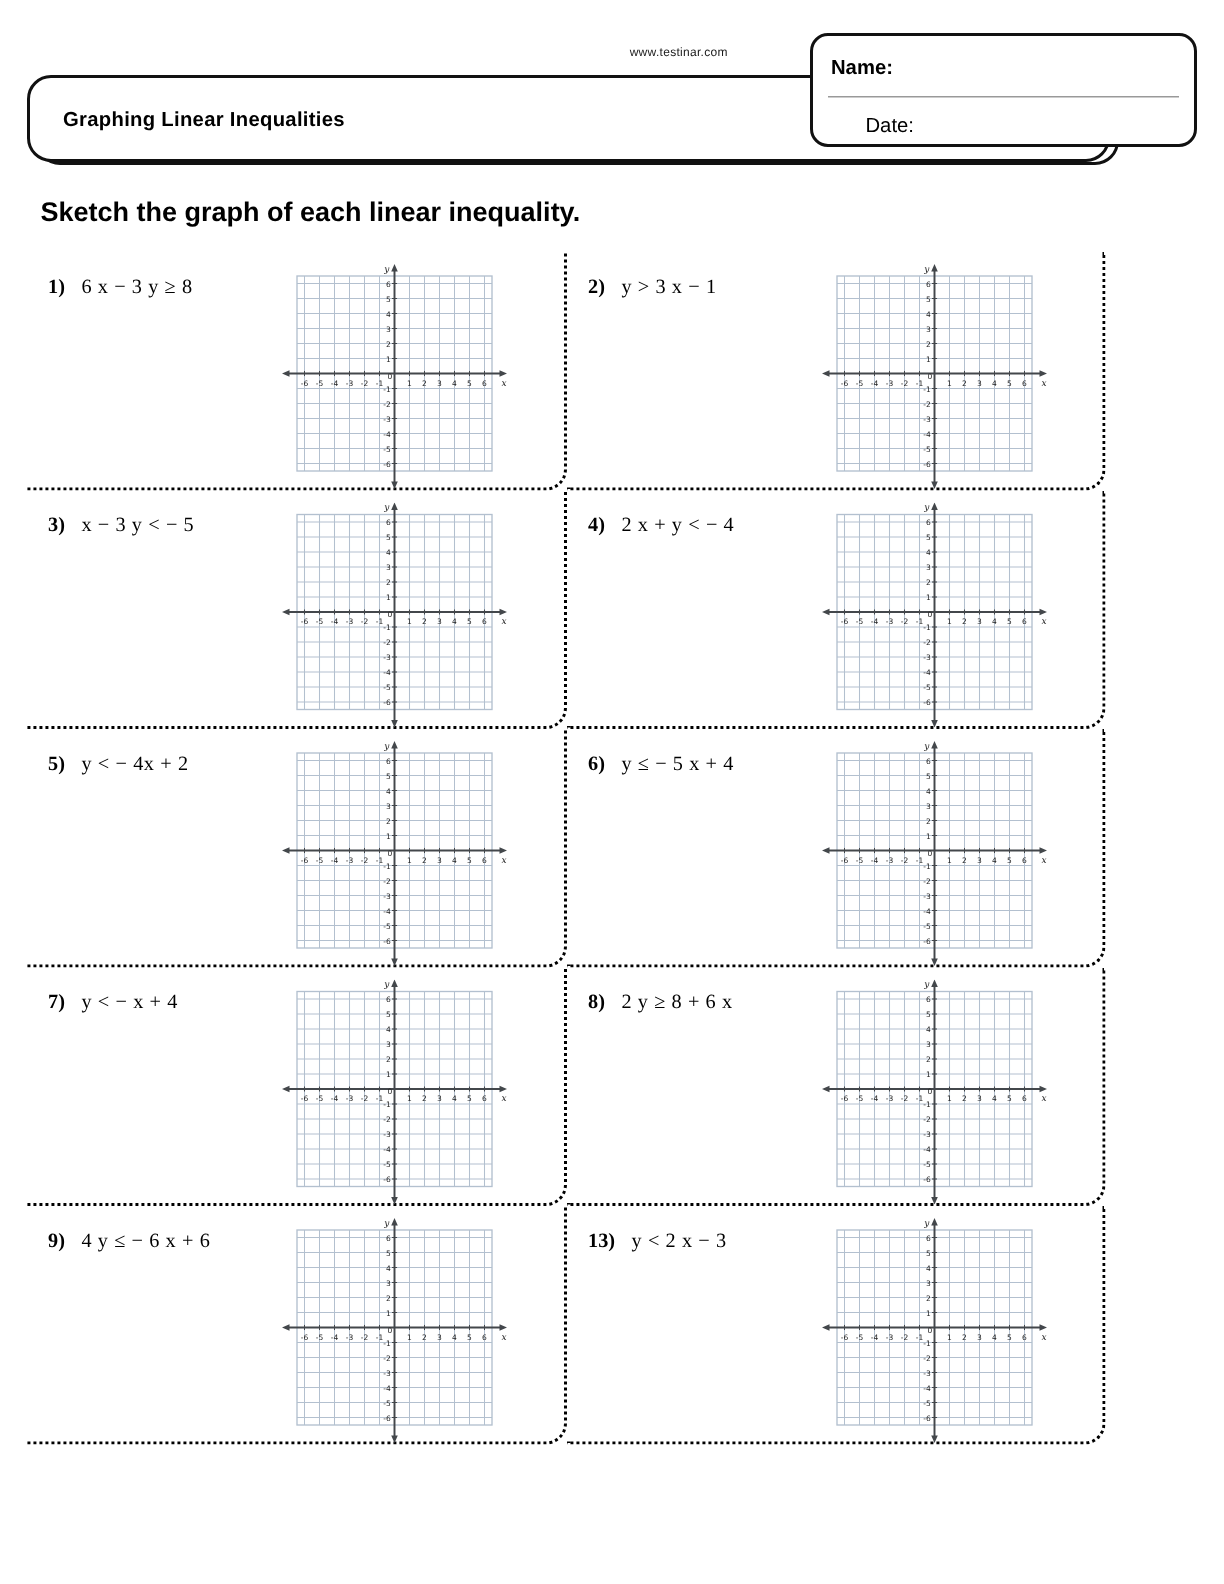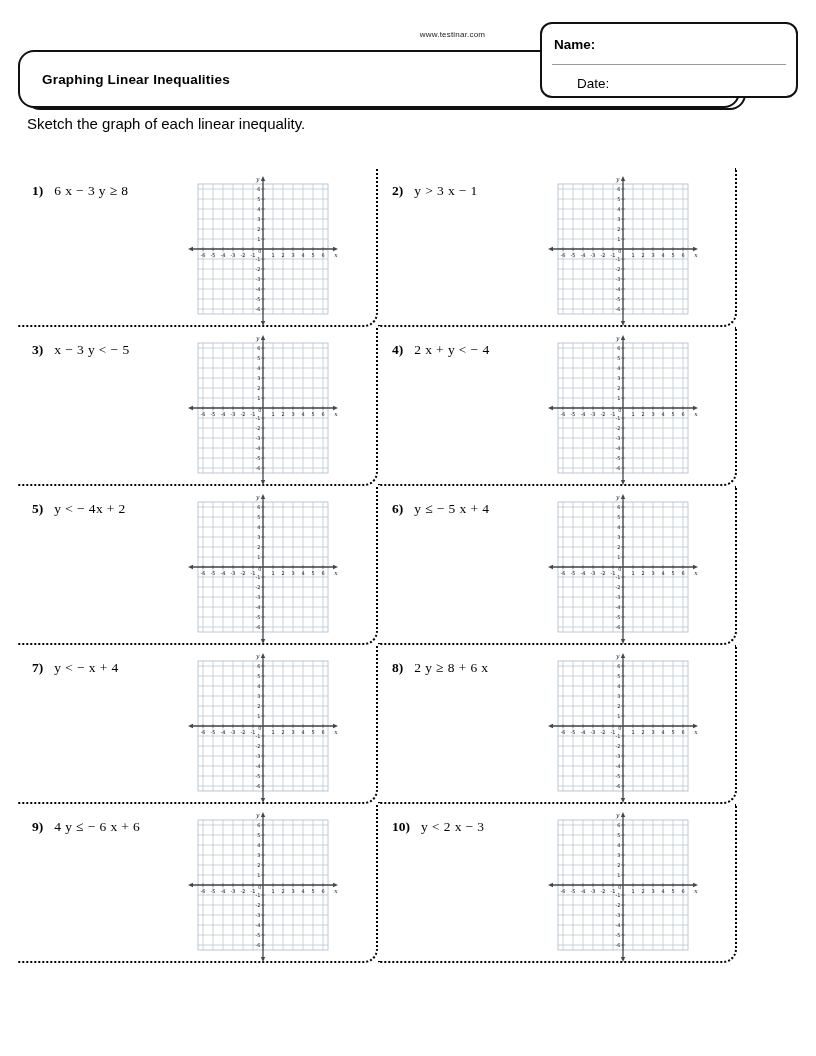--- a/index.html
+++ b/index.html
@@ -14,21 +14,21 @@
   .title-bar{position:absolute;left:18px;top:50px;width:722px;height:58px;
         border:2.5px solid #111;border-radius:16px;background:#fff;
         box-sizing:border-box;display:flex;align-items:center;padding-left:22px;}
   .title{font-weight:700;font-size:13.5px;letter-spacing:.2px;}
   .name-box{position:absolute;left:540px;top:22px;width:258px;height:76px;
         border:2.5px solid #111;border-radius:12px;background:#fff;box-sizing:border-box;}
   .name-label{position:absolute;left:12px;top:13px;font-size:13.5px;font-weight:600;}
   .name-line{position:absolute;left:10px;right:10px;top:40px;border-top:1px solid #999;}
   .date-label{position:absolute;left:24px;top:52px;font-size:13.5px;font-weight:400;margin-left:11px;}
 
-  .instruction{position:absolute;left:27px;top:115px;font-weight:400;font-size:15px;}
+  .instruction{position:absolute;left:27px;top:131px;font-weight:700;font-size:18px;}
 
   
   .problems{position:absolute;left:18px;top:168px;display:grid;
         grid-template-columns:360px 359px;grid-auto-rows:159px;}
   .cell{position:relative;border-right:2.4px dotted #000;border-bottom:2.4px dotted #000;
         border-bottom-right-radius:14px;box-sizing:border-box;}
   .p-label{position:absolute;left:14px;top:15px;display:flex;gap:11px;
         font-family:"Liberation Serif",serif;font-size:13.5px;white-space:nowrap;}
   .p-num{font-weight:700;}
   .p-eq{letter-spacing:.4px;}
@@ -879,21 +879,21 @@
           <text x="72.5" y="25" text-anchor="end" font-size="5" fill="#222222" font-family="DejaVu Sans, sans-serif">5</text>
           <line x1="73.3" y1="13" x2="76.7" y2="13" stroke="#43474b" stroke-width="0.7"></line>
           <text x="72.5" y="15" text-anchor="end" font-size="5" fill="#222222" font-family="DejaVu Sans, sans-serif">6</text>
           <text x="73.5" y="76.5" text-anchor="end" font-size="5" fill="#222222" font-family="DejaVu Sans, sans-serif">0</text>
           <text x="71.5" y="5" text-anchor="end" font-size="6" fill="#222222" font-family="DejaVu Serif, serif" font-style="italic">y</text>
           <text x="148" y="81" text-anchor="middle" font-size="6" fill="#222222" font-family="DejaVu Serif, serif" font-style="italic">x</text>
         </svg>
       </div>
       <div class="cell">
         <div class="p-label">
-          <span class="p-num">10)</span>
+          <span class="p-num">13)</span>
           <span class="p-eq">y &lt; 2 x − 3</span>
         </div>
         <svg width="150" height="150" viewBox="0 0 150 150" class="grid-svg">
           <line x1="15" y1="8" x2="15" y2="138" stroke="#b3c0cf" stroke-width="0.7"></line>
           <line x1="25" y1="8" x2="25" y2="138" stroke="#b3c0cf" stroke-width="0.7"></line>
           <line x1="35" y1="8" x2="35" y2="138" stroke="#b3c0cf" stroke-width="0.7"></line>
           <line x1="45" y1="8" x2="45" y2="138" stroke="#b3c0cf" stroke-width="0.7"></line>
           <line x1="55" y1="8" x2="55" y2="138" stroke="#b3c0cf" stroke-width="0.7"></line>
           <line x1="65" y1="8" x2="65" y2="138" stroke="#b3c0cf" stroke-width="0.7"></line>
           <line x1="75" y1="8" x2="75" y2="138" stroke="#b3c0cf" stroke-width="0.7"></line>

